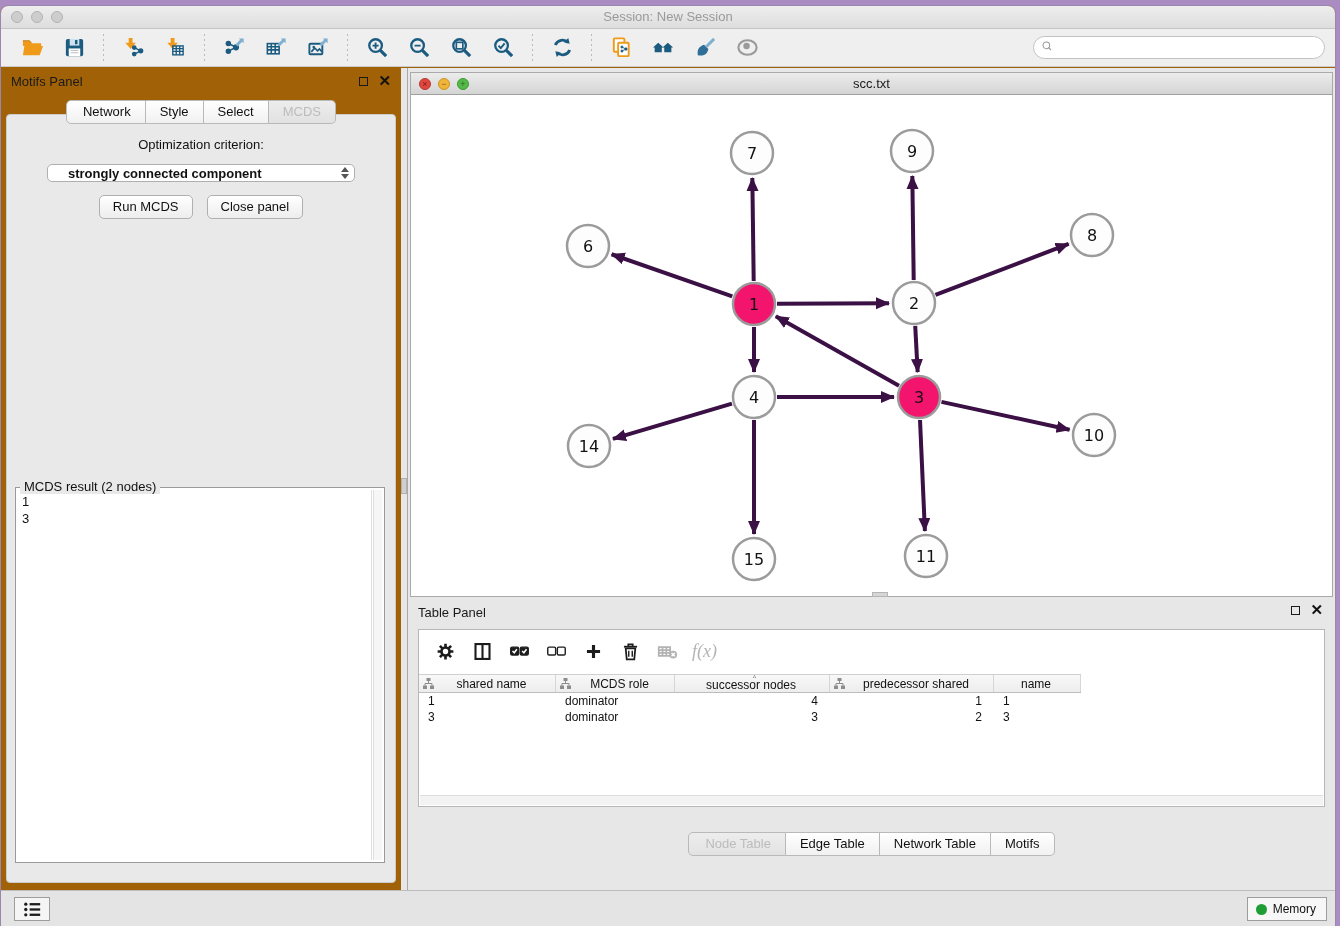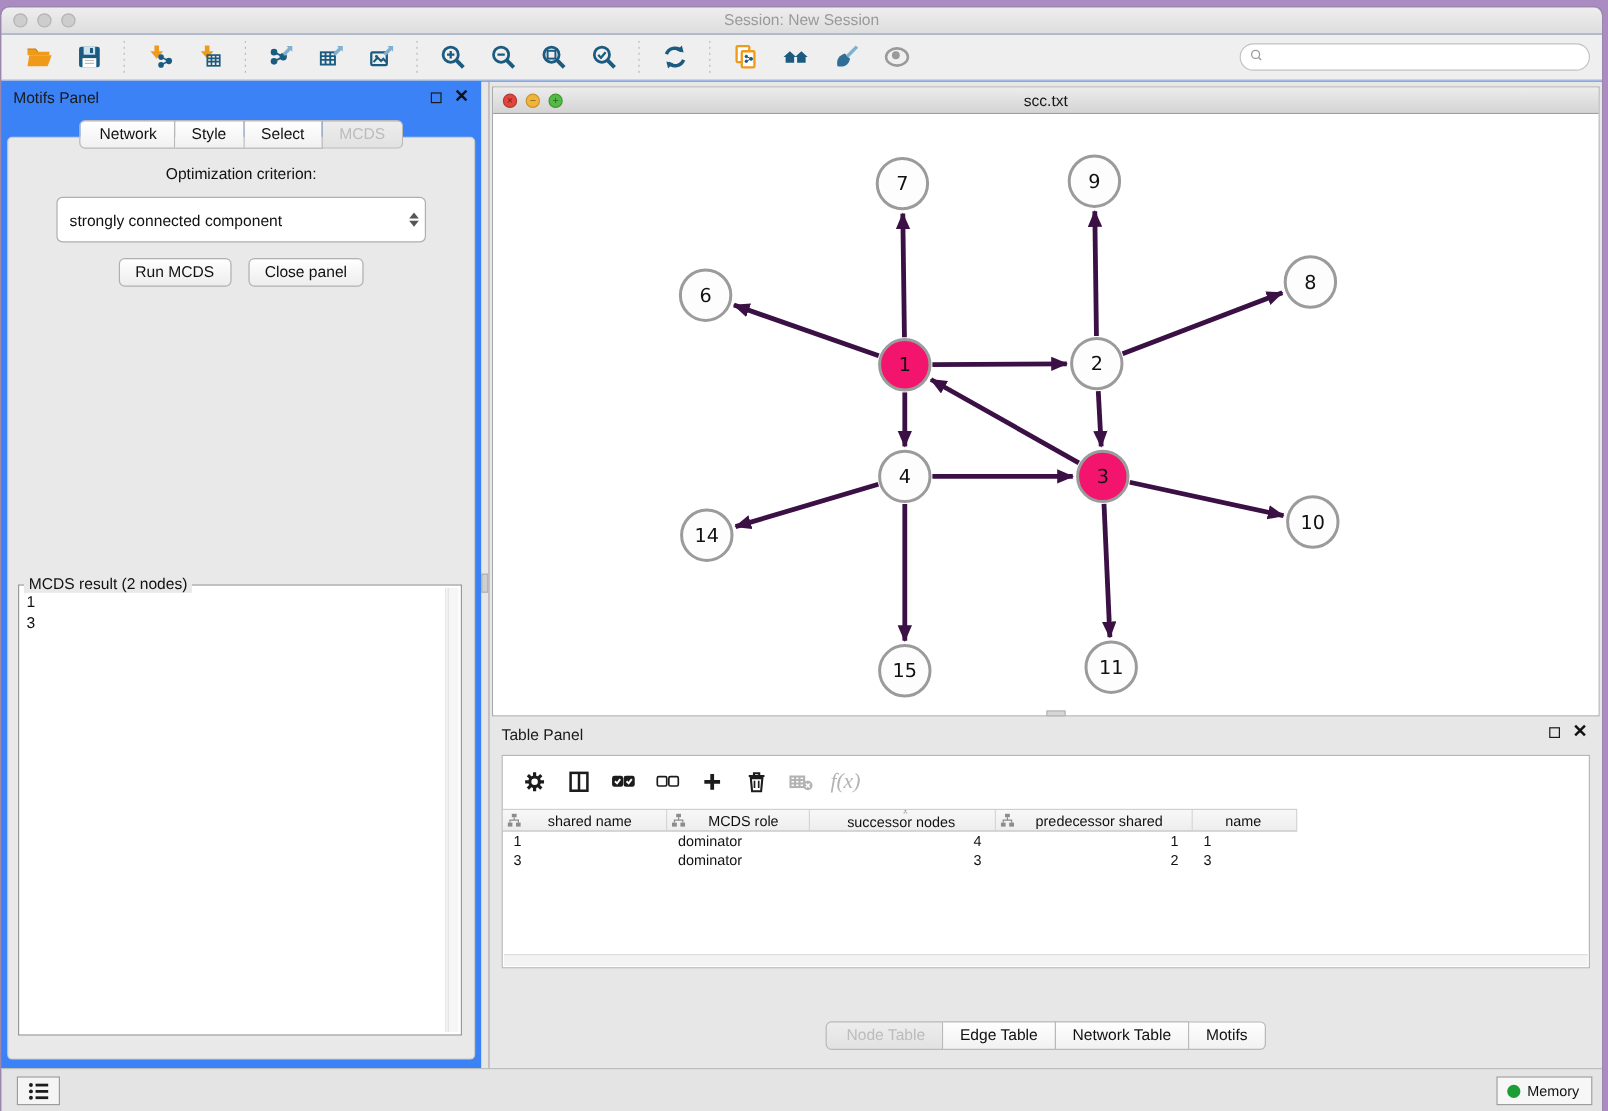--- a/index.html
+++ b/index.html
@@ -1,20 +1,20 @@
 <!DOCTYPE html>
 <html><head>
 <meta charset="utf-8">
 <style>
   * { margin:0; padding:0; box-sizing:border-box; }
   html,body { width:1340px; height:926px; overflow:hidden; }
   body { background:#aa8cc2; font-family:"Liberation Sans", sans-serif; position:relative; }
 
   .window { position:absolute; top:5px; left:0; right:4px; bottom:0;
-            background:#3b82f6; border-radius:8px 8px 0 0; overflow:hidden;
+            background:#a16207; border-radius:8px 8px 0 0; overflow:hidden;
             border:1px solid #9b86ae; border-bottom:none; }
 
   
   .titlebar { height:23px; background:linear-gradient(#eeeeee,#dddddd);
               border-bottom:1px solid #c4c4c4; position:relative; }
   .traffic { position:absolute; left:10px; top:5px; display:flex; gap:8px; }
   .tl-dot { width:12px; height:12px; border-radius:50%; background:#cdcdcd; border:1px solid #b3b3b3;
             font-size:9px; line-height:10px; text-align:center; color:rgba(0,0,0,.5); }
   .tl-red   { background:#e2463d; border-color:#b33a32; }
   .tl-yellow{ background:#f0b438; border-color:#c99424; }
@@ -53,21 +53,21 @@
   .tab { font-size:13px; padding:3px 14px 4px; background:linear-gradient(#ffffff,#f1f1f1);
          border:1px solid #b9b9b9; border-left:none; color:#111; white-space:nowrap; }
   .tab:first-child { border-left:1px solid #b9b9b9; border-radius:5px 0 0 5px;padding-left:16px; }
   .tab:last-child { border-radius:0 5px 5px 0; }
   .tab.selected { background:linear-gradient(#ededed,#e2e2e2); color:#bcbcbc; }
 
   .cp-body { position:absolute; left:5px; right:5px; top:46px; bottom:7px;
              background:#e9e9e9; border:1px solid #cccccc; border-radius:4px; }
   .opt-label { text-align:center; font-size:13px; margin-top:22px; color:#111; }
   .combo { display:flex; align-items:center; background:#fff; border:1px solid #afafaf; border-radius:5px;
-           height:38px; margin:12px 40px 0 40px; padding:0 5px 0 10px; font-size:13px; color:#111; }
+           height:18px; margin:12px 40px 0 40px; padding:0 5px 0 20px; font-size:13px; color:#111;font-weight:bold; }
   .combo-arrows { margin-left:auto; display:flex; flex-direction:column; gap:2px; align-items:center; }
   .arr-up { width:0; height:0; border-left:4px solid transparent; border-right:4px solid transparent;
             border-bottom:5px solid #555; }
   .arr-dn { width:0; height:0; border-left:4px solid transparent; border-right:4px solid transparent;
             border-top:5px solid #555; }
   .cp-buttons { display:flex; justify-content:center; gap:14px; margin-top:13px; }
   .btn { font-size:13px; padding:3px 13px 4px; background:linear-gradient(#ffffff,#ededed);
          border:1px solid #b0b0b0; border-radius:5px; color:#111; }
 
   .result-group { position:absolute; left:8px; right:10px; top:372px; height:376px;
@@ -102,21 +102,21 @@
                 background:linear-gradient(#f8f8f8,#ededed); width:662px; margin-top:4px; }
   .tbl-col { display:flex; align-items:center; font-size:12px; color:#111;
              border-right:1px solid #d6d6d6; height:100%; padding-left:4px; }
   .tbl-col .col-label { flex:1; text-align:center; padding-right:6px; }
   .tbl-row { display:flex; height:16px; align-items:center; font-size:12px; color:#111; width:662px; }
   .cell { overflow:hidden; white-space:nowrap; }
   .cell.left { padding-left:9px; text-align:left; }
   .cell.right { padding-right:12px; text-align:right; }
   .tbl-hscroll { position:absolute; left:1px; right:1px; bottom:1px; height:10px;
                  background:#f3f3f3; border-top:1px solid #dedede; }
-  .tp-tabs { position:absolute; left:0; right:0; top:783px; display:flex; justify-content:center; }
+  .tp-tabs { position:absolute; left:0; right:0; top:764px; display:flex; justify-content:center; }
 
   
   .statusbar { position:absolute; left:0; right:0; bottom:0; height:36px; background:#e4e4e4;
                border-top:1px solid #bdbdbd; }
   .status-left-btn { position:absolute; left:13px; top:6px; width:36px; height:24px;
                      background:#f5f5f5; border:1px solid #9d9d9d; display:flex;
                      align-items:center; justify-content:center; }
   .memory-btn { position:absolute; right:8px; top:6px; height:24px; padding:0 10px 0 8px;
                 background:#f7f7f7; border:1px solid #9d9d9d; display:flex; align-items:center;
                 gap:6px; font-size:12px; color:#111; }

